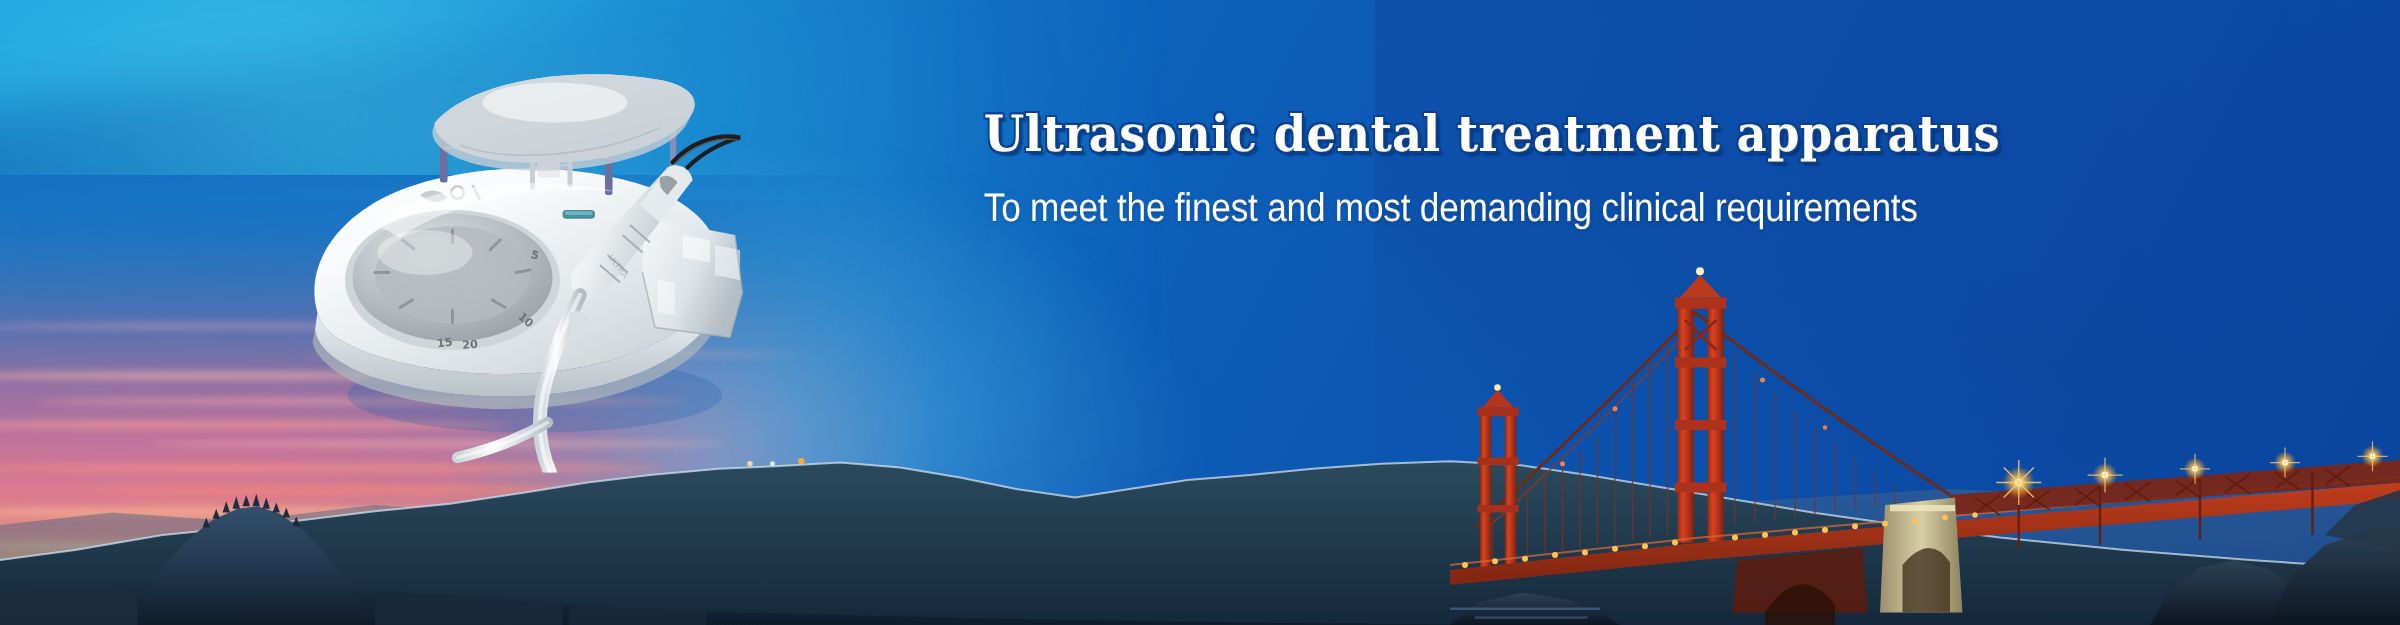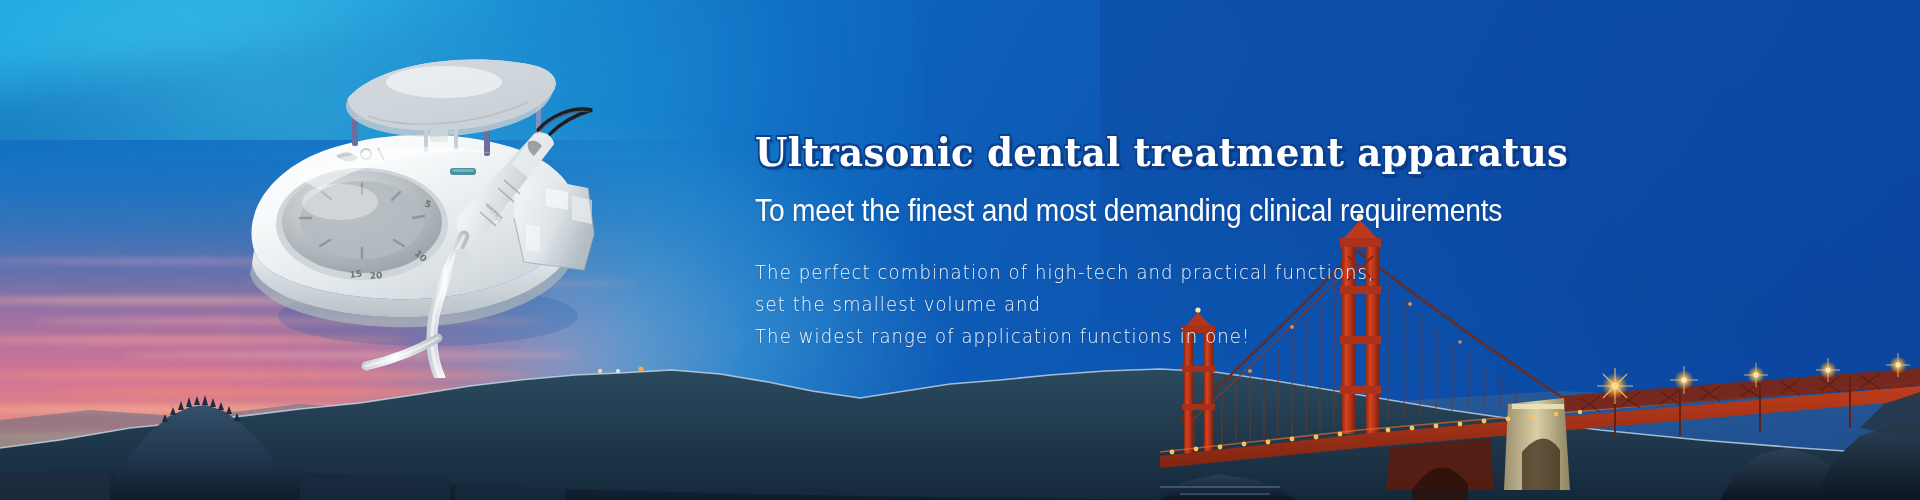--- a/index.html
+++ b/index.html
@@ -90,21 +90,21 @@
 
   
   .bridge-wrap{position:absolute;right:0;bottom:0;width:760px;height:310px;}
 
   
   .product{
     position:absolute;left:228px;top:38px;width:420px;height:340px;
   }
 
   
-  .copy{position:absolute;left:755px;top:88px;width:1100px;margin-top:44px;}
+  .copy{position:absolute;left:787px;top:88px;width:1100px;}
 
   .headline{
     font-family:"DejaVu Serif", serif;
     font-weight:700;
     font-size:40px;
     line-height:1;
     letter-spacing:.2px;
     color:#ffffff;
     white-space:nowrap;
     transform:scaleX(.93);
@@ -590,21 +590,16 @@
       <path d="M70,140 C110,110 200,100 268,116 C220,108 132,122 92,152 Z" fill="#ffffff" opacity=".5"></path>
     </svg>
   </div>
 
   <div class="copy">
 
     <div class="headline">Ultrasonic dental treatment apparatus</div>
 
     <div class="subhead">To meet the finest and most demanding clinical requirements</div>
 
-    <div class="body-copy">
-      <div class="body-line">The perfect combination of high-tech and practical functions,</div>
-      <div class="body-line">set the smallest volume and</div>
-      <div class="body-line">The widest range of application functions in one!</div>
-    </div>
 
   </div>
 
 </div>
 
 </body></html>

